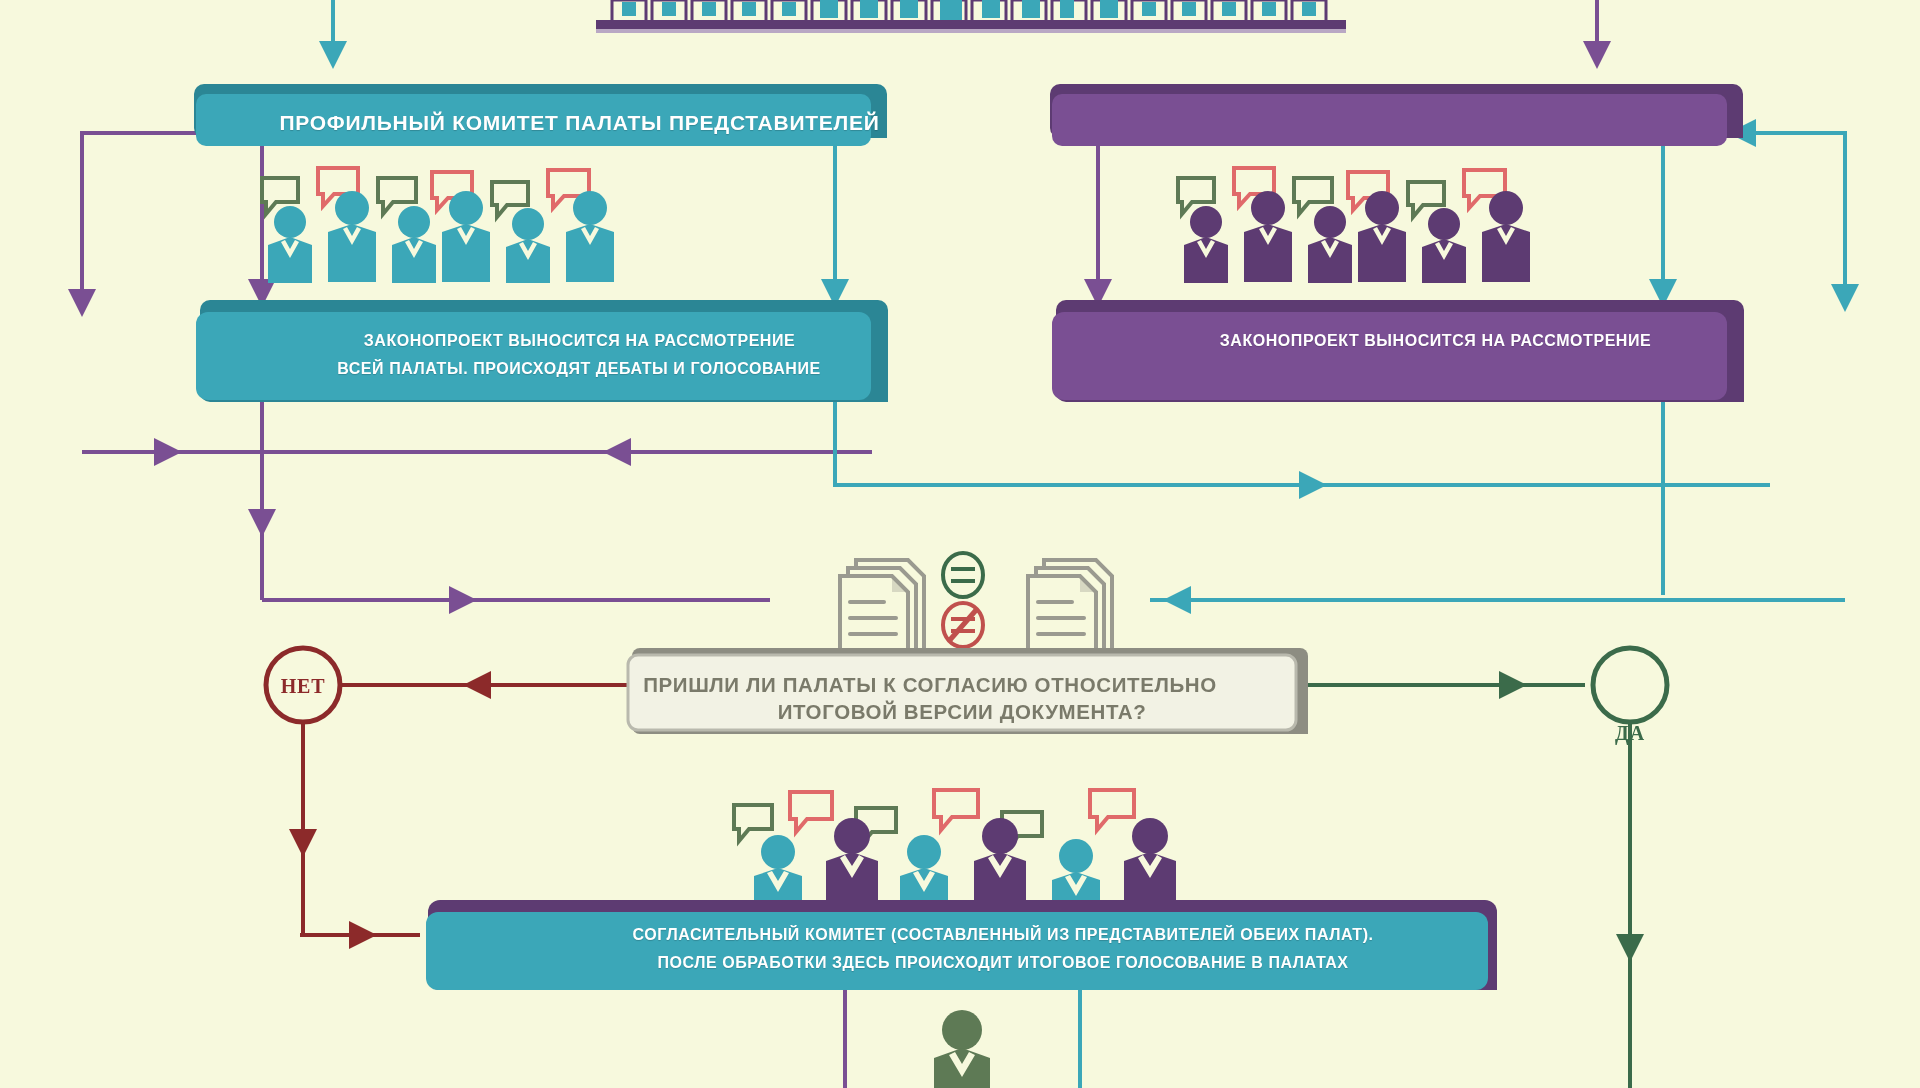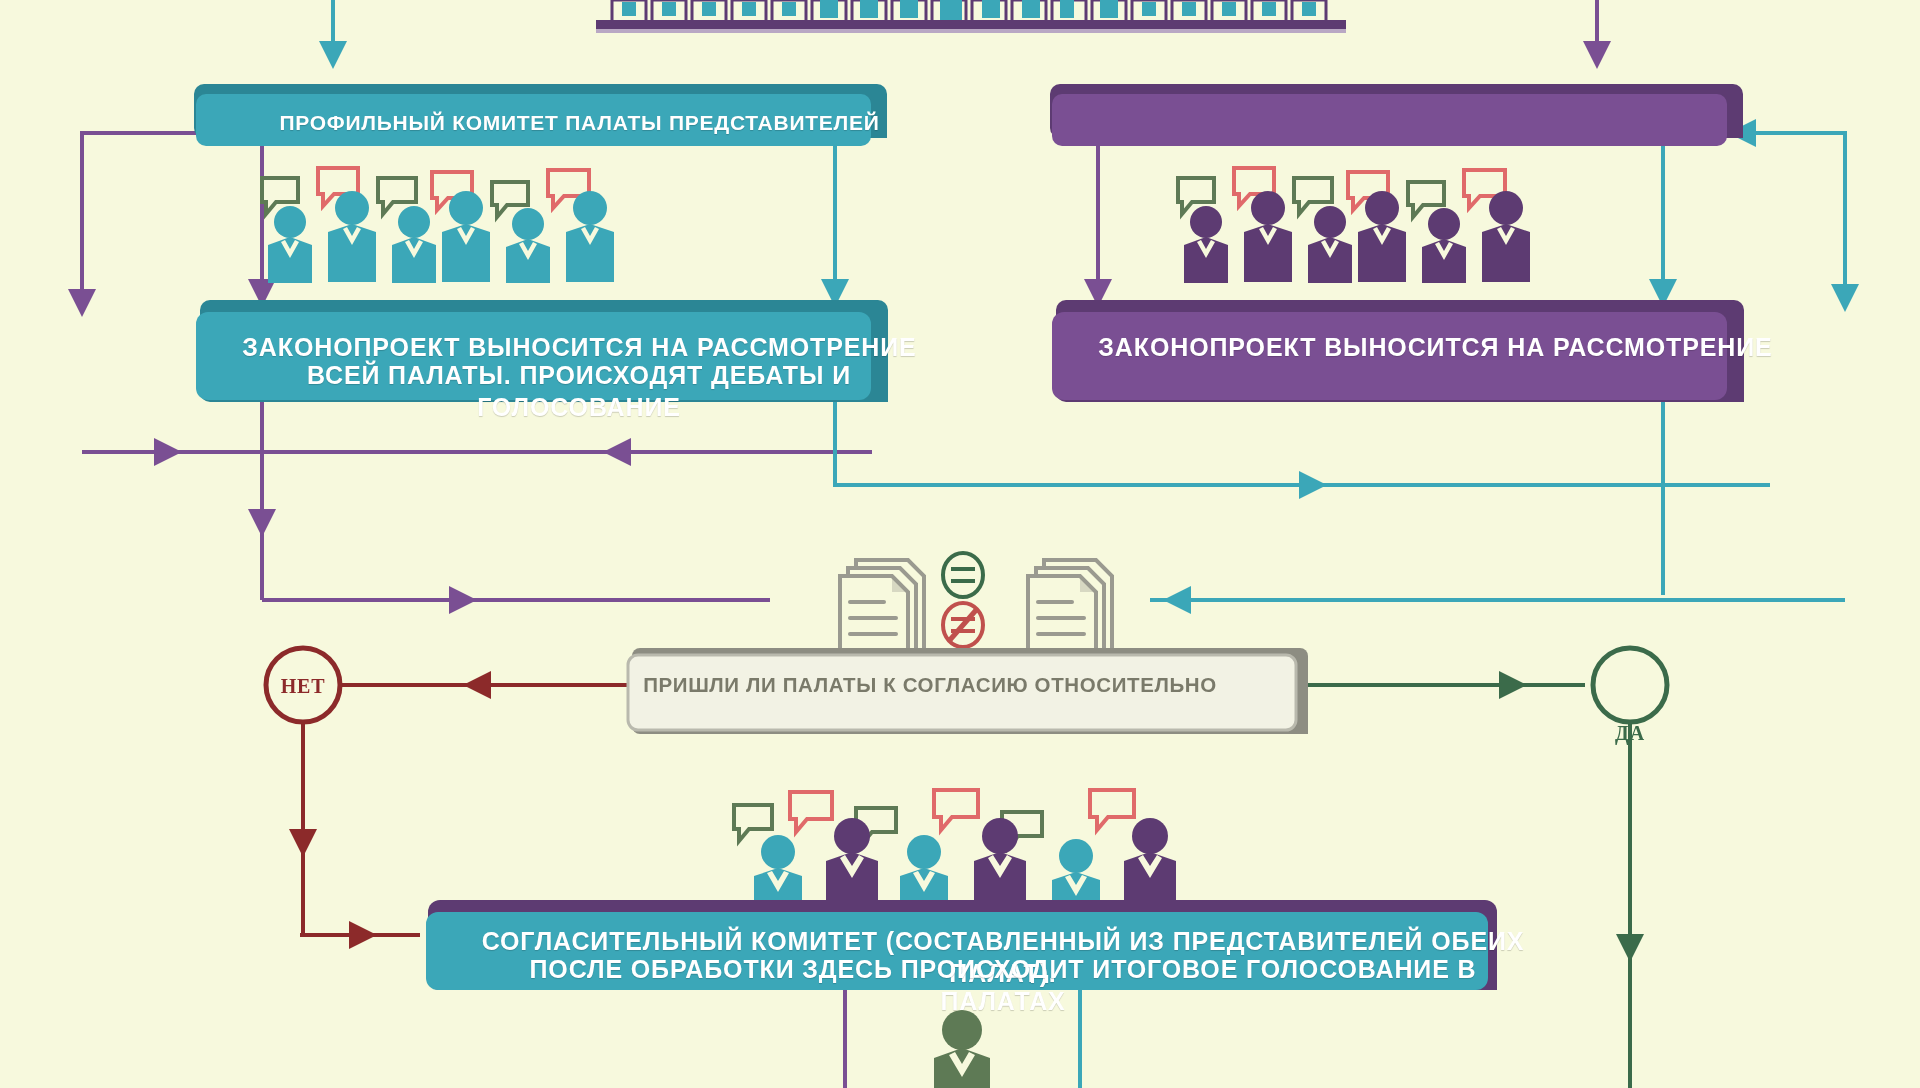--- a/index.html
+++ b/index.html
@@ -12,21 +12,21 @@
   #stage{position:absolute;inset:0;}
   svg.layer{position:absolute;left:0;top:0;width:1920px;height:1088px;}
   .boxlabel{
     position:absolute;color:#ffffff;font-weight:700;
     text-align:center;letter-spacing:.035em;
     line-height:1.28;pointer-events:none;
     text-shadow:0 1px 1px rgba(0,0,0,.18);
     padding-left:46px;
   }
   .hdr{font-size:21px;}
-  .body2{font-size:25px;}
+  .body2{font-size:16px;}
   .q-label{
     position:absolute;color:#7a7a6a;font-weight:600;
     font-size:20.5px;text-align:center;line-height:1.35;
     letter-spacing:.03em;pointer-events:none;
   }
   .circ-label{
     position:absolute;font-weight:700;font-size:20px;
     letter-spacing:.04em;text-align:center;pointer-events:none;font-family:Liberation Serif, serif;
   }
 </style>
@@ -309,20 +309,21 @@
     <line x1="951" y1="631" x2="975" y2="631" stroke="#c0504d" stroke-width="4"></line>
     <line x1="949" y1="641" x2="977" y2="609" stroke="#c0504d" stroke-width="5"></line>
   </g>
 </svg>
 
 <svg class="layer" viewBox="0 0 1920 1088">
   <path d="M640,648 h660 a8,8 0 0 1 8,8 v78 h-668 a8,8 0 0 1 -8,-8 v-70 a8,8 0 0 1 8,-8 z" fill="#8d8d82"></path>
   <rect x="628" y="655" width="668" height="75" rx="10" fill="#f2f2e4" stroke="#b9b9ad" stroke-width="3"></rect>
 </svg>
 <div class="q-label" style="left:596px;top:671px;width:668px;">ПРИШЛИ ЛИ ПАЛАТЫ К СОГЛАСИЮ ОТНОСИТЕЛЬНО</div>
+<div class="q-label" style="left:628px;top:698px;width:668px;">ИТОГОВОЙ ВЕРСИИ ДОКУМЕНТА?</div>
 
 <svg class="layer" viewBox="0 0 1920 1088">
   <circle cx="303" cy="685" r="37" fill="#f7f9dd" stroke="#8c2a2a" stroke-width="5"></circle>
   <circle cx="1630" cy="685" r="37" fill="#f7f9dd" stroke="#3b6b4a" stroke-width="5"></circle>
 </svg>
 <div class="circ-label" style="left:258px;top:675px;width:90px;color:#8c2a2a;">НЕТ</div>
 <div class="circ-label" style="left:1585px;top:675px;width:90px;color:#3b6b4a;margin-top:47px;">ДА</div>
 
 <svg class="layer" viewBox="0 0 1920 1088">
   <g>

